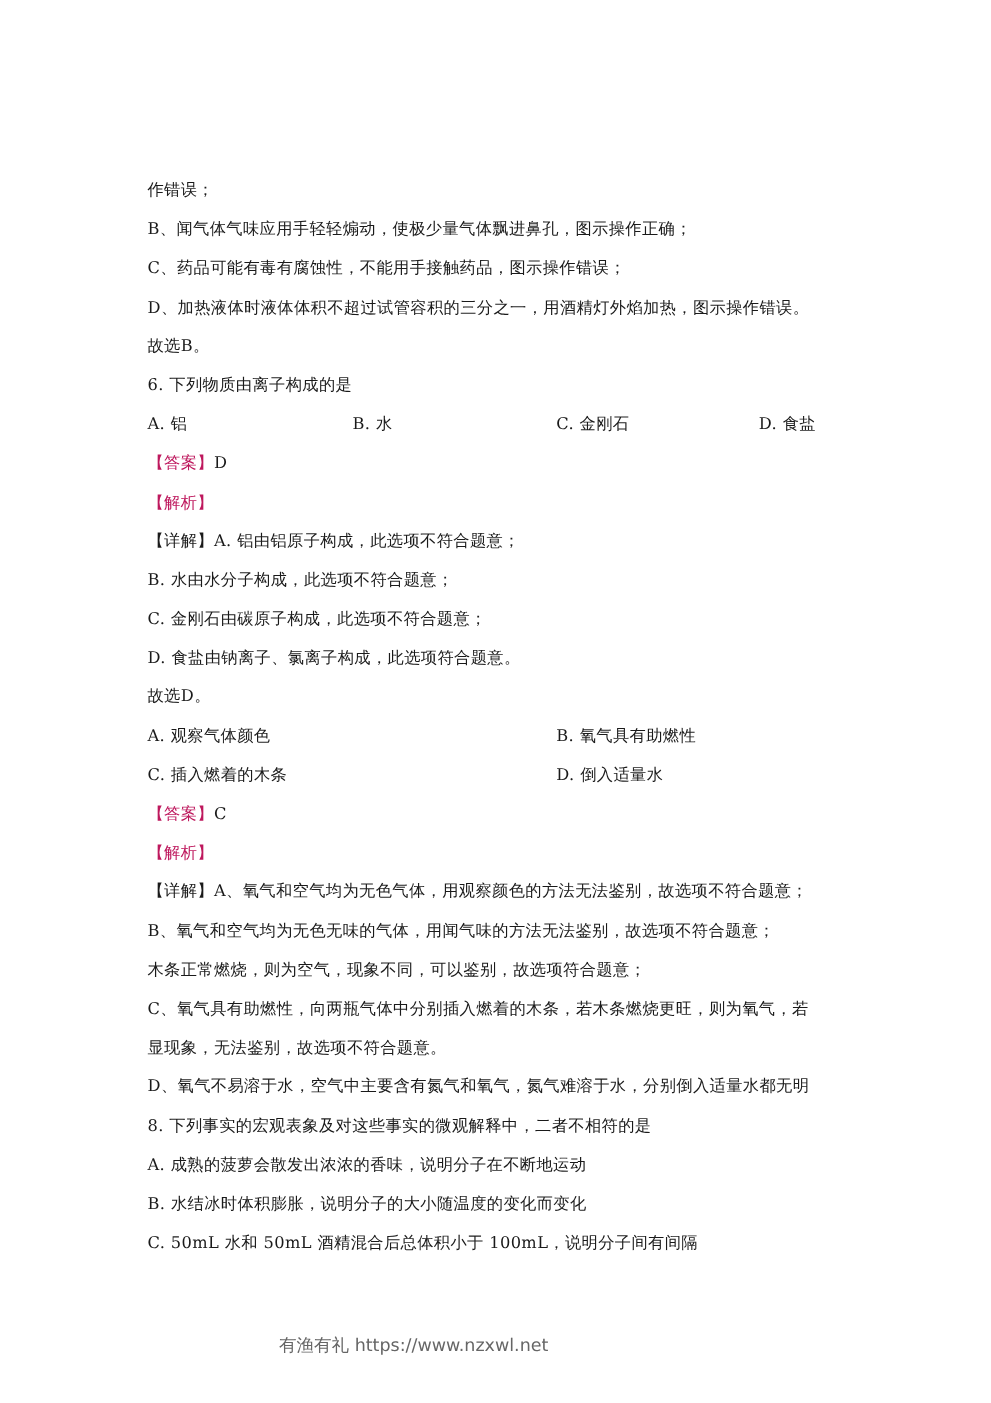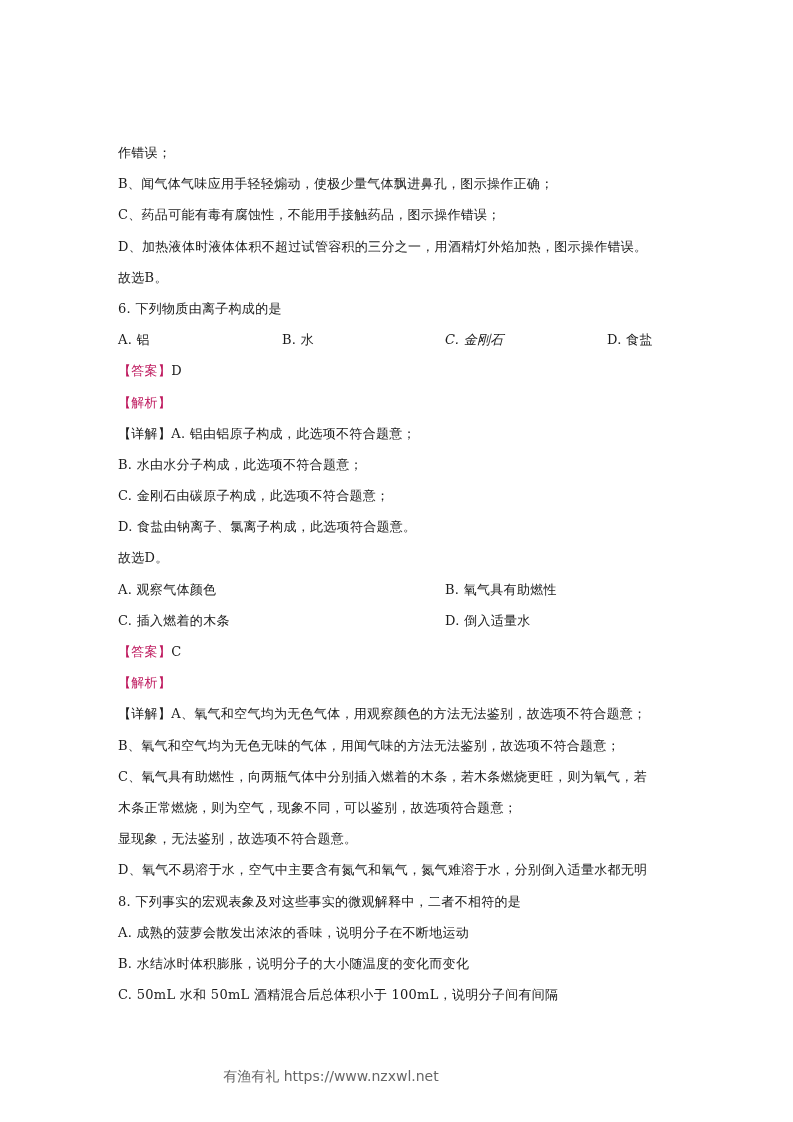--- a/index.html
+++ b/index.html
@@ -2,21 +2,21 @@
 <html><head>
 <meta charset="utf-8">
 <style>
   html, body { margin: 0; padding: 0; background: #ffffff; }
   body { width: 793px; height: 1122px; position: relative; overflow: hidden;
          font-family: "DejaVu Serif", "Liberation Serif", serif; color: #1a1a1a; }
   .page { position: absolute; left: 118px; top: 101px; width: 560px; margin-top: 40px; }
   .line { height: 31.2px; line-height: 24px; font-size: 13px; white-space: nowrap; letter-spacing: 0.3px; }
   .opts { position: relative; }
   .opt { position: absolute; top: 0; }
-  .o4-0 { left: 0; } .o4-1 { left: 164px; } .o4-2 { left: 327px; font-style: italic; } .o4-3 { left: 489px; }
+  .o4-0 { left: 0; } .o4-1 { left: 164px; } .o4-2 { left: 327px; } .o4-3 { left: 489px; }
   .o2-0 { left: 0; } .o2-1 { left: 327px; }
   .tag { color: #be185d; }
   .footer { position: absolute; left: 0; width: 662px; top: 1068px; text-align: center;
             font-family: "DejaVu Sans", sans-serif; font-size: 14px; color: #666666; }
 </style>
 </head>
 <body>
 
 <div class="page">
   <div class="line">作错误；</div>
@@ -53,22 +53,22 @@
     <span class="opt o2-1">D. 倒入适量水</span>
   </div>
   <div class="line">
     <span class="tag">【答案】</span><span>C</span>
   </div>
   <div class="line tag">【解析】</div>
   <div class="line">
     <span>【详解】</span><span>A、氧气和空气均为无色气体，用观察颜色的方法无法鉴别，故选项不符合题意；</span>
   </div>
   <div class="line">B、氧气和空气均为无色无味的气体，用闻气味的方法无法鉴别，故选项不符合题意；</div>
+  <div class="line">木条正常燃烧，则为空气，现象不同，可以鉴别，故选项符合题意；</div>
   <div class="line">C、氧气具有助燃性，向两瓶气体中分别插入燃着的木条，若木条燃烧更旺，则为氧气，若</div>
-  <div class="line">木条正常燃烧，则为空气，现象不同，可以鉴别，故选项符合题意；</div>
   <div class="line">显现象，无法鉴别，故选项不符合题意。</div>
   <div class="line">D、氧气不易溶于水，空气中主要含有氮气和氧气，氮气难溶于水，分别倒入适量水都无明</div>
 
   <div class="line">8. 下列事实的宏观表象及对这些事实的微观解释中，二者不相符的是</div>
   <div class="line">A. 成熟的菠萝会散发出浓浓的香味，说明分子在不断地运动</div>
   <div class="line">B. 水结冰时体积膨胀，说明分子的大小随温度的变化而变化</div>
   <div class="line">C. 50mL 水和 50mL 酒精混合后总体积小于 100mL，说明分子间有间隔</div>
 </div>
 
 <div class="footer">有渔有礼 https://www.nzxwl.net</div>

